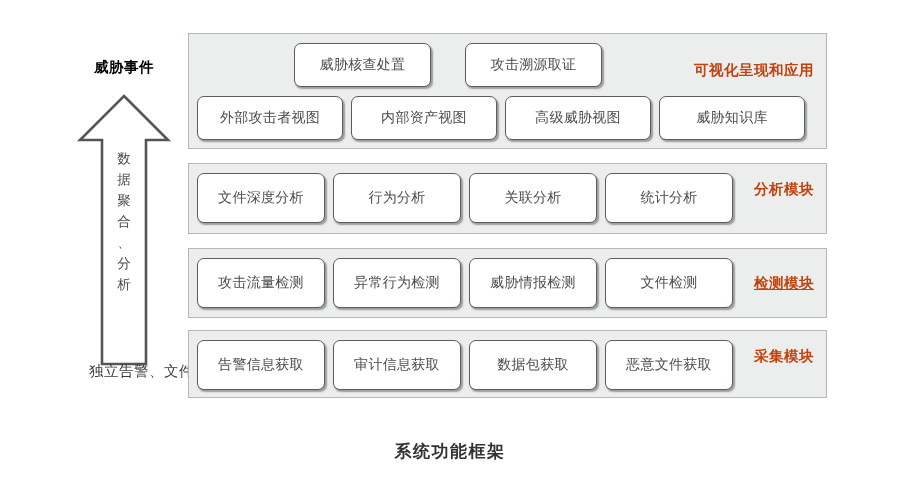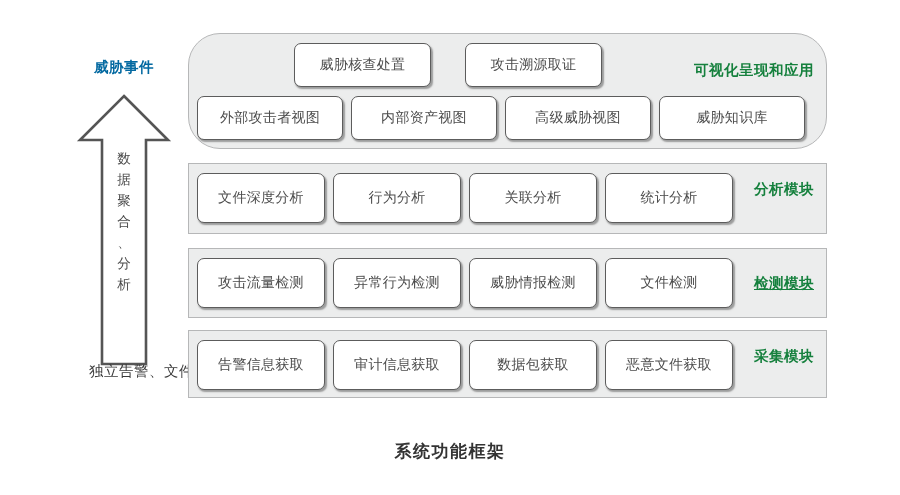--- a/index.html
+++ b/index.html
@@ -32,21 +32,21 @@
     height: 350px;
   }
   .arrow-label-top {
     position: absolute;
     left: 0;
     top: 18px;
     width: 124px;
     text-align: center;
     font-size: 14.5px;
     font-weight: bold;
-    color: #0369a1;
+    color: #000000;
     letter-spacing: 0.5px;
   }
   .arrow-label-bottom {
     position: absolute;
     left: -8px;
     top: 322px;
     width: 140px;
     text-align: right;
     font-size: 14.5px;
     font-weight: normal;
@@ -74,36 +74,36 @@
 
   
   .band {
     position: absolute;
     left: 188px;
     width: 639px;
     background: #eceded;
     border: 1px solid #b6b7b8;
     box-sizing: border-box;
   }
-  #band-visualization { top: 33px;  height: 116px; border-radius: 32px; }
+  #band-visualization { top: 33px;  height: 116px; }
   #band-analysis      { top: 163px; height: 71px; padding-left: 44px; }
   #band-detection     { top: 248px; height: 70px; }
   #band-collection    { top: 330px; height: 68px; }
 
   .band-row {
     position: absolute;
     left: 8px;
     display: flex;
     gap: 8px;
   }
   .band-label {
     position: absolute;
     font-size: 14.5px;
     font-weight: bold;
-    color: #15803d;
+    color: #c2410c;
     letter-spacing: 0.5px;
     white-space: nowrap;
   }
 
   .node {
     background: #ffffff;
     border: 1.6px solid #5c5c5c;
     border-radius: 7px;
     box-shadow: 1.5px 2px 1.5px rgba(90,90,90,0.55);
     display: flex;

